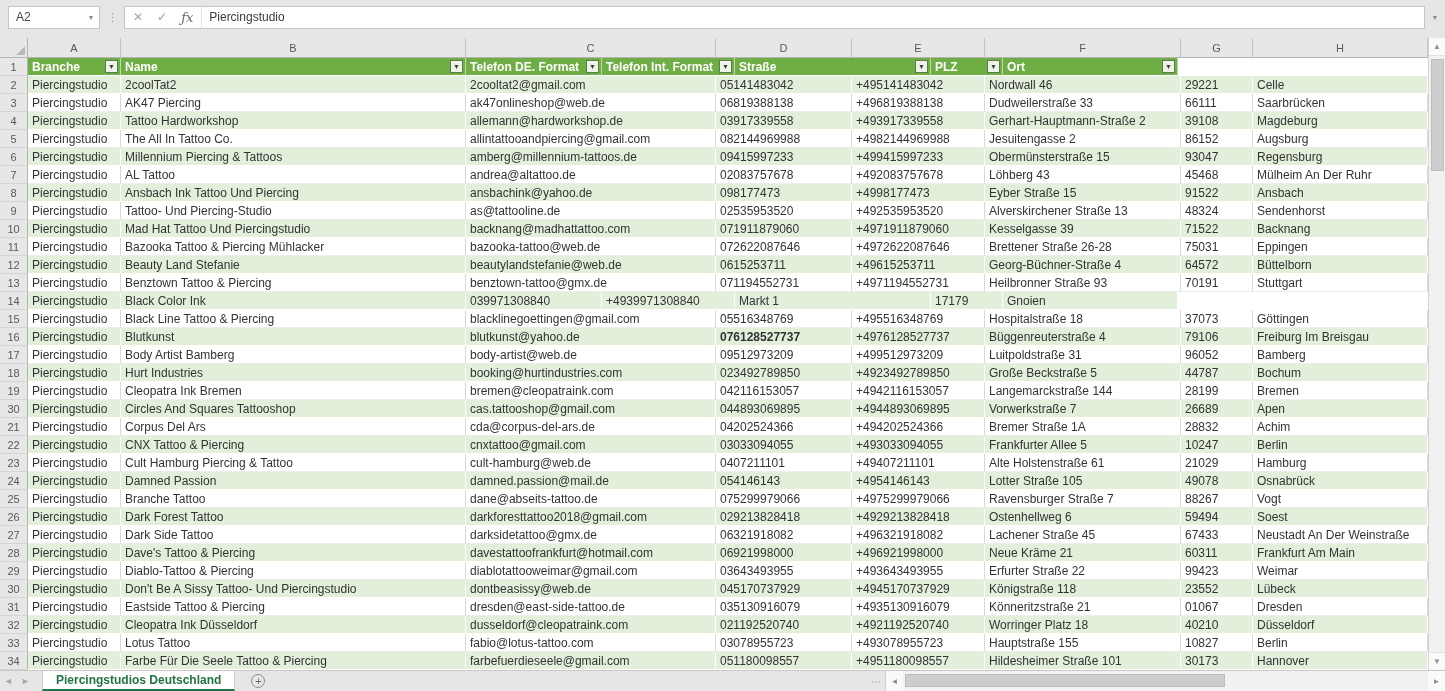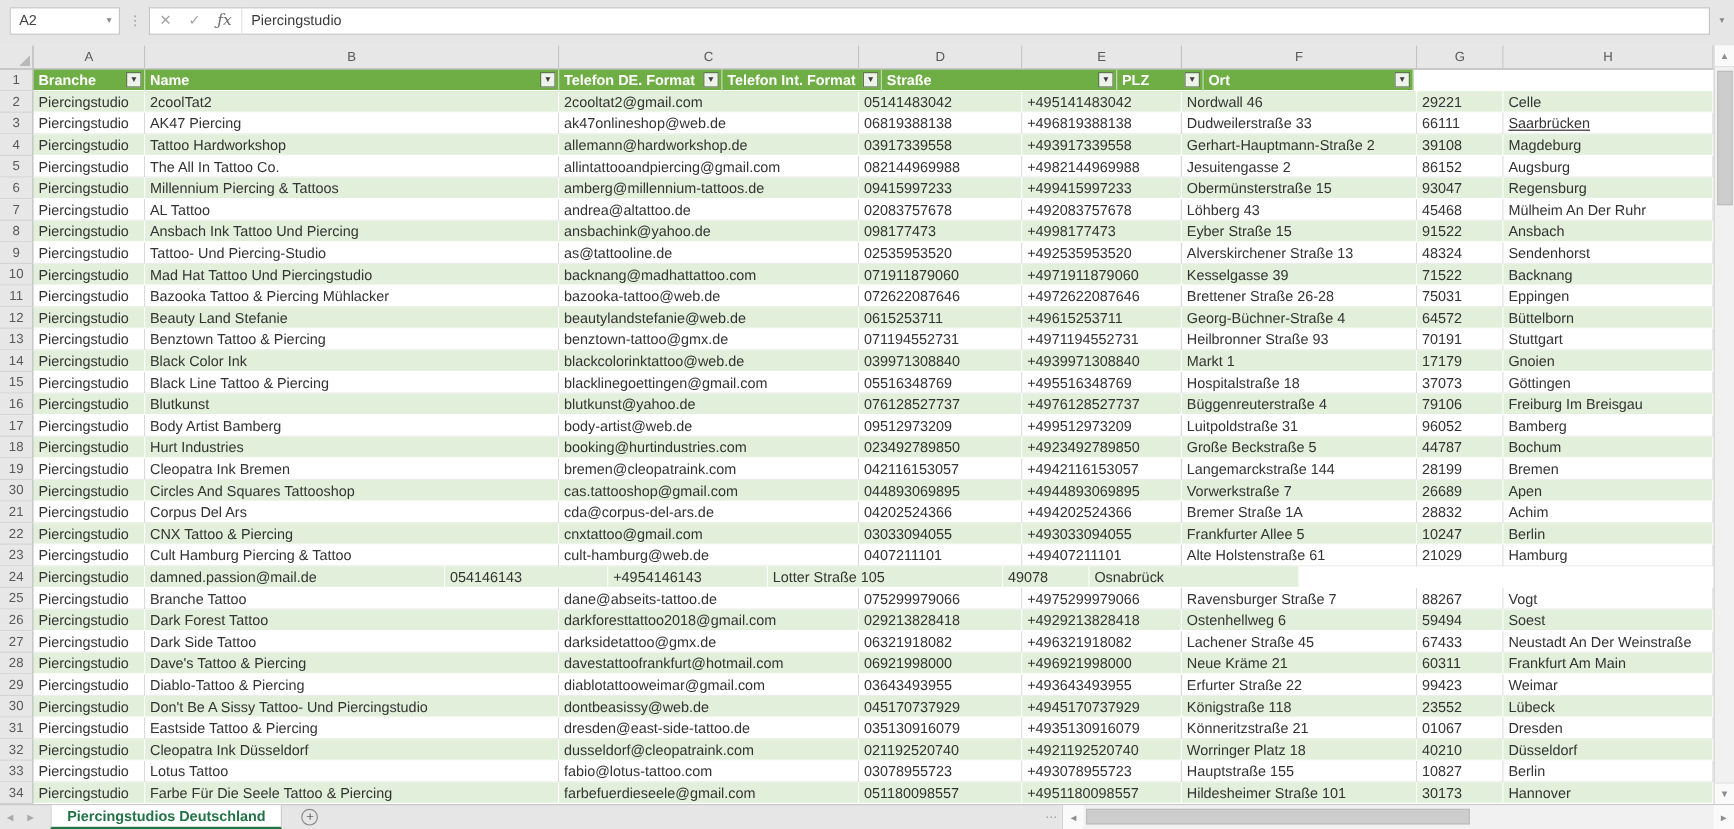--- a/index.html
+++ b/index.html
@@ -207,21 +207,21 @@
         </div>
         <div class="row">
           <div class="rownum">3</div>
           <div class="cell" style="width: 93px;">Piercingstudio</div>
           <div class="cell" style="width: 345px;">AK47 Piercing</div>
           <div class="cell" style="width: 250px;">ak47onlineshop@web.de</div>
           <div class="cell" style="width: 136px;">06819388138</div>
           <div class="cell" style="width: 133px;">+496819388138</div>
           <div class="cell" style="width: 196px;">Dudweilerstraße 33</div>
           <div class="cell" style="width: 72px;">66111</div>
-          <div class="cell" style="width: 175px; text-decoration: underline;">Saarbrücken</div>
+          <div class="cell" style="width: 175px;">Saarbrücken</div>
         </div>
         <div class="row band">
           <div class="rownum">4</div>
           <div class="cell" style="width: 93px;">Piercingstudio</div>
           <div class="cell" style="width: 345px;">Tattoo Hardworkshop</div>
           <div class="cell" style="width: 250px;">allemann@hardworkshop.de</div>
           <div class="cell" style="width: 136px;">03917339558</div>
           <div class="cell" style="width: 133px;">+493917339558</div>
           <div class="cell" style="width: 196px;">Gerhart-Hauptmann-Straße 2</div>
           <div class="cell" style="width: 72px;">39108</div>
@@ -323,21 +323,20 @@
           <div class="cell" style="width: 136px;">071194552731</div>
           <div class="cell" style="width: 133px;">+4971194552731</div>
           <div class="cell" style="width: 196px;">Heilbronner Straße 93</div>
           <div class="cell" style="width: 72px;">70191</div>
           <div class="cell" style="width: 175px;">Stuttgart</div>
         </div>
         <div class="row band">
           <div class="rownum">14</div>
           <div class="cell" style="width: 93px;">Piercingstudio</div>
           <div class="cell" style="width: 345px;">Black Color Ink</div>
-          <div class="cell" style="width: 250px;">blackcolorinktattoo@web.de</div>
           <div class="cell" style="width: 136px;">039971308840</div>
           <div class="cell" style="width: 133px;">+4939971308840</div>
           <div class="cell" style="width: 196px;">Markt 1</div>
           <div class="cell" style="width: 72px; text-align: center;">17179</div>
           <div class="cell" style="width: 175px;">Gnoien</div>
         </div>
         <div class="row">
           <div class="rownum">15</div>
           <div class="cell" style="width: 93px;">Piercingstudio</div>
           <div class="cell" style="width: 345px;">Black Line Tattoo &amp; Piercing</div>
@@ -346,21 +345,21 @@
           <div class="cell" style="width: 133px;">+495516348769</div>
           <div class="cell" style="width: 196px;">Hospitalstraße 18</div>
           <div class="cell" style="width: 72px;">37073</div>
           <div class="cell" style="width: 175px;">Göttingen</div>
         </div>
         <div class="row band">
           <div class="rownum">16</div>
           <div class="cell" style="width: 93px;">Piercingstudio</div>
           <div class="cell" style="width: 345px;">Blutkunst</div>
           <div class="cell" style="width: 250px;">blutkunst@yahoo.de</div>
-          <div class="cell" style="width: 136px;">076128527737</div>
+          <div class="cell" style="width: 136px; font-weight: bold;">076128527737</div>
           <div class="cell" style="width: 133px;">+4976128527737</div>
           <div class="cell" style="width: 196px;">Büggenreuterstraße 4</div>
           <div class="cell" style="width: 72px;">79106</div>
           <div class="cell" style="width: 175px;">Freiburg Im Breisgau</div>
         </div>
         <div class="row">
           <div class="rownum">17</div>
           <div class="cell" style="width: 93px;">Piercingstudio</div>
           <div class="cell" style="width: 345px;">Body Artist Bamberg</div>
           <div class="cell" style="width: 250px;">body-artist@web.de</div>
@@ -432,20 +431,21 @@
           <div class="cell" style="width: 250px;">cult-hamburg@web.de</div>
           <div class="cell" style="width: 136px;">0407211101</div>
           <div class="cell" style="width: 133px;">+49407211101</div>
           <div class="cell" style="width: 196px;">Alte Holstenstraße 61</div>
           <div class="cell" style="width: 72px;">21029</div>
           <div class="cell" style="width: 175px;">Hamburg</div>
         </div>
         <div class="row band">
           <div class="rownum">24</div>
           <div class="cell" style="width: 93px;">Piercingstudio</div>
+          <div class="cell" style="width: 345px;">Damned Passion</div>
           <div class="cell" style="width: 250px;">damned.passion@mail.de</div>
           <div class="cell" style="width: 136px;">054146143</div>
           <div class="cell" style="width: 133px;">+4954146143</div>
           <div class="cell" style="width: 196px;">Lotter Straße 105</div>
           <div class="cell" style="width: 72px;">49078</div>
           <div class="cell" style="width: 175px;">Osnabrück</div>
         </div>
         <div class="row">
           <div class="rownum">25</div>
           <div class="cell" style="width: 93px;">Piercingstudio</div>

